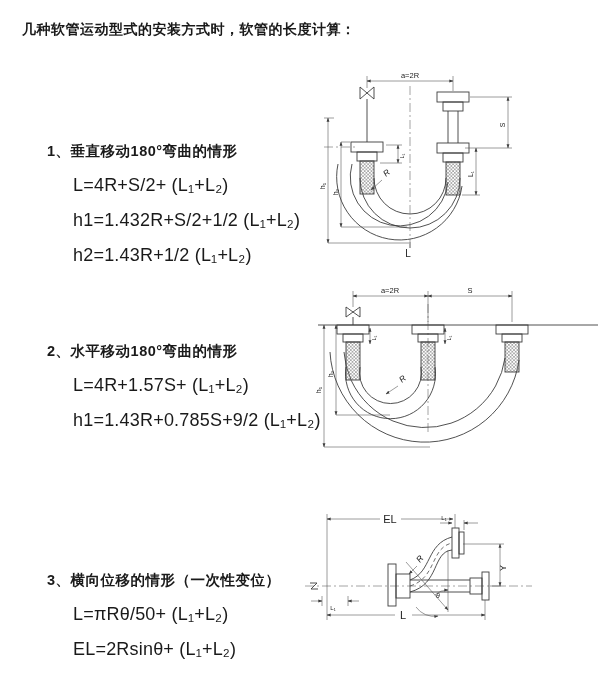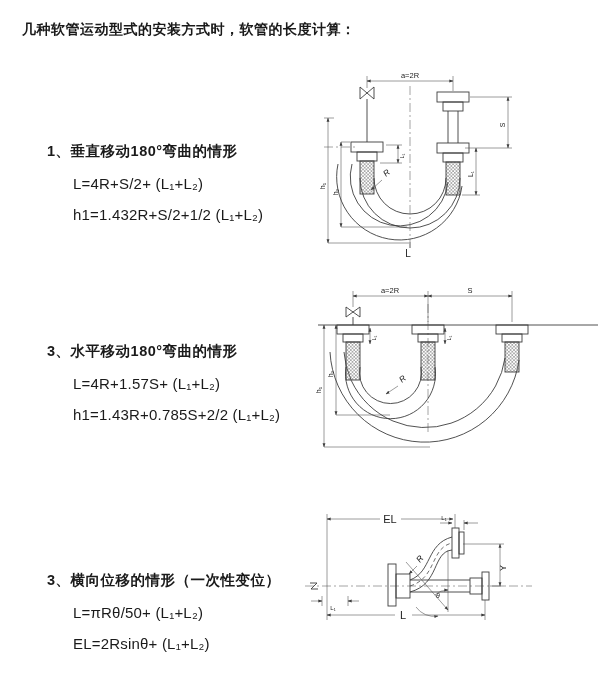--- a/index.html
+++ b/index.html
@@ -8,21 +8,21 @@
     font-family:"Liberation Sans","DejaVu Sans",sans-serif;color:#1a1a1a;
     overflow:hidden;
   }
   .page-title{
     position:absolute;left:22px;top:21px;font-size:14px;font-weight:bold;
     letter-spacing:.5px;white-space:nowrap;
   }
   .section{position:absolute;left:47px;}
   .section .heading{font-size:14.5px;font-weight:bold;letter-spacing:.5px;white-space:nowrap;margin-top:40px;}
   .section .formula{
-    font-size:15px;font-weight:normal;margin-left:26px;margin-top:14px;
+    font-size:18px;font-weight:normal;margin-left:26px;margin-top:14px;
     letter-spacing:.2px;white-space:nowrap;
   }
   #sec1{top:102px;} #sec2{top:302px;} #sec3{top:531px;}
   .diagram{position:absolute;text-align:center;}
   #dia1{left:312px;top:64px;}
   #dia2{left:310px;top:282px;}
   #dia3{left:300px;top:500px;}
   svg{display:block;}
   svg .draw{stroke:#3d3d3d;stroke-width:.9;fill:none;}
   svg .dim{stroke:#4a4a4a;stroke-width:.55;fill:none;}
@@ -33,26 +33,27 @@
 </style>
 </head>
 <body>
 
 <div class="page-title">几种软管运动型式的安装方式时，软管的长度计算：</div>
 
 <div class="section" id="sec1">
   <div class="heading">1、垂直移动180°弯曲的情形</div>
   <div class="formula">L=4R+S/2+ (L₁+L₂)</div>
   <div class="formula">h1=1.432R+S/2+1/2 (L₁+L₂)</div>
+  <div class="formula">h2=1.43R+1/2 (L₁+L₂)</div>
 </div>
 
 <div class="section" id="sec2">
-  <div class="heading">3、水平移动180°弯曲的情形</div>
+  <div class="heading">2、水平移动180°弯曲的情形</div>
   <div class="formula">L=4R+1.57S+ (L₁+L₂)</div>
-  <div class="formula">h1=1.43R+0.785S+2/2 (L₁+L₂)</div>
+  <div class="formula">h1=1.43R+0.785S+9/2 (L₁+L₂)</div>
 </div>
 
 <div class="section" id="sec3">
   <div class="heading">3、横向位移的情形（一次性变位）</div>
   <div class="formula">L=πRθ/50+ (L₁+L₂)</div>
   <div class="formula">EL=2Rsinθ+ (L₁+L₂)</div>
 </div>
 
 <div class="diagram" id="dia1">
 <svg width="285" height="196" viewBox="0 0 285 196">

